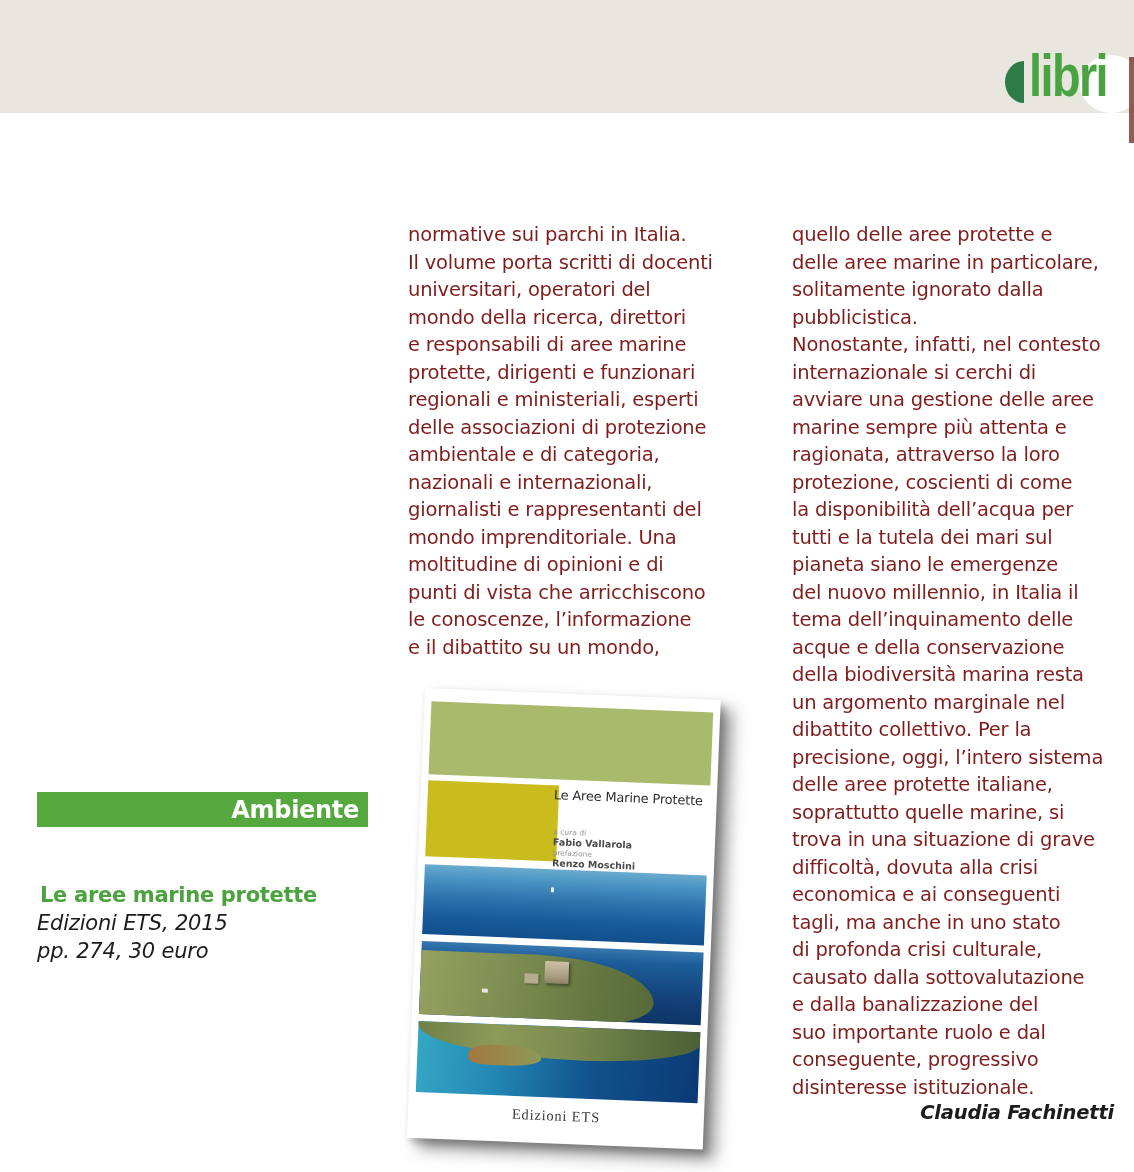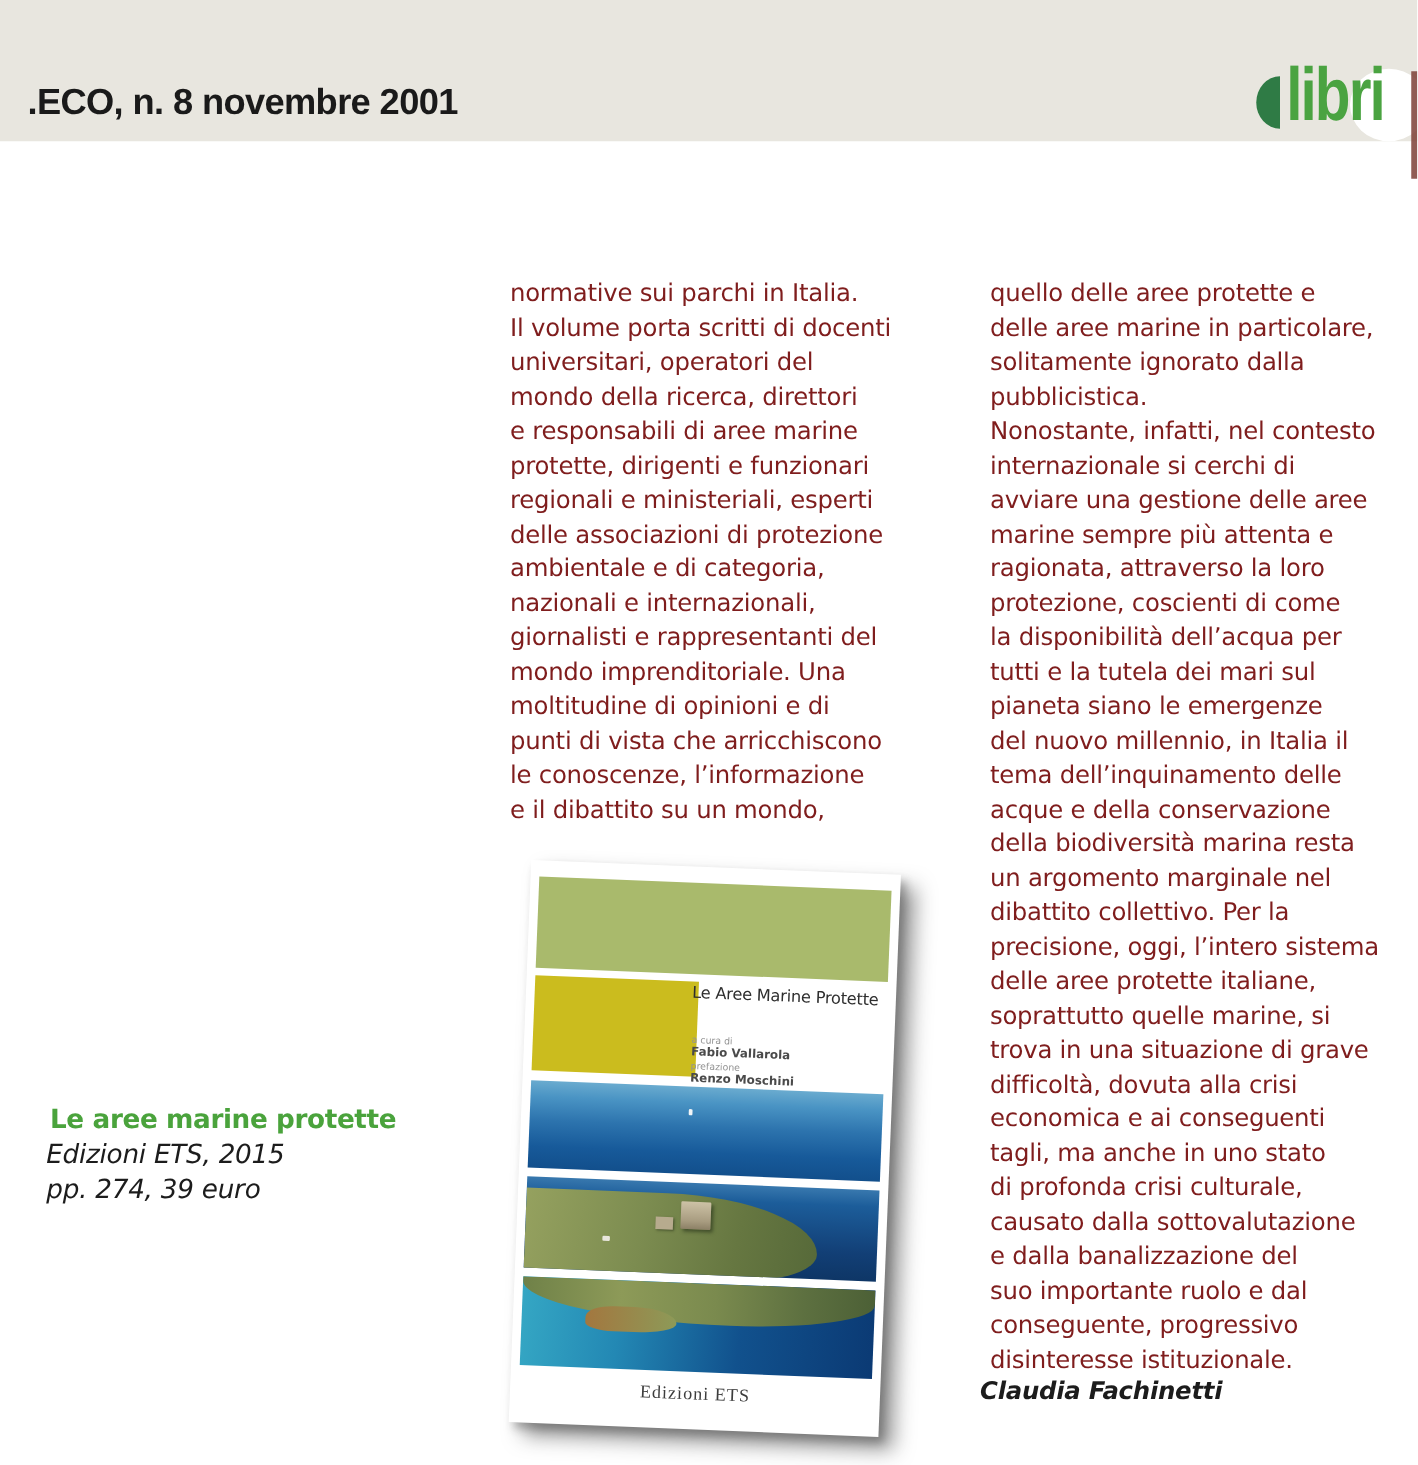--- a/index.html
+++ b/index.html
@@ -38,21 +38,21 @@
   
   .col {
     position:absolute; white-space:pre-line;
     font-size:19.5px; line-height:27.5px; letter-spacing:-0.2px; color:#7f1d1d;
   }
   .col-mid   { left:408px; top:221px; width:372px; }
   .col-right { left:792px; top:221px; width:348px; }
   .col-left-para { left:37px; top:993px; width:360px; }
   .byline {
     position:absolute; left:784px; top:1101px; width:330px;
-    text-align:left; font-style:italic; font-weight:bold;
+    text-align:right; font-style:italic; font-weight:bold;
     font-size:19.5px; letter-spacing:-0.2px;
   }
 
   
   .category-bar {
     position:absolute; left:37px; top:792px; width:331px; height:35px;
     display:flex; align-items:center; justify-content:flex-end;
     padding-right:9px; box-sizing:border-box;
   }
   .category-bar span { color:#ffffff; font-size:24px; font-weight:bold; letter-spacing:-0.3px; }
@@ -107,21 +107,20 @@
     font-family:"Liberation Serif", serif; font-size:14.5px;
     color:#3d3d3d; letter-spacing:0.8px;
   }
 </style>
 </head>
 <body>
 
 <div class="page">
 
   <div class="header-band" style="background-color: rgb(232, 230, 223);">
-    <div class="issue-title">.ECO, n. 8 novembre 2001</div>
     <div class="logo-ellipse"></div>
     <div class="logo-mark" style="background-color: rgb(47, 123, 69);"></div>
     <div class="logo-text" style="color: rgb(74, 163, 65);">libri</div>
     <div class="page-edge" style="background-color: rgb(125, 64, 54);"></div>
   </div>
 
   <div class="col col-mid">normative sui parchi in Italia.
 Il volume porta scritti di docenti
 universitari, operatori del
 mondo della ricerca, direttori
@@ -165,23 +164,26 @@
 economica e ai conseguenti
 tagli, ma anche in uno stato
 di profonda crisi culturale,
 causato dalla sottovalutazione
 e dalla banalizzazione del
 suo importante ruolo e dal
 conseguente, progressivo
 disinteresse istituzionale.</div>
   <div class="byline">Claudia Fachinetti</div>
 
+  <div class="category-bar" style="background-color: rgb(84, 168, 62);">
+    <span>Ambiente</span>
+  </div>
   <div class="book-title" style="color: rgb(74, 163, 60);">Le aree marine protette</div>
   <div class="book-publisher">Edizioni ETS, 2015</div>
-  <div class="book-details">pp. 274, 39 euro</div>
+  <div class="book-details">pp. 274, 30 euro</div>
 
   <div class="cover">
     <div class="cover-band-olive" style="background-color: rgb(169, 186, 108);"></div>
     <div class="cover-block-mustard" style="background-color: rgb(203, 188, 30);"></div>
     <div class="cover-title">Le Aree Marine Protette</div>
     <div class="cover-credit-label cl1">a cura di</div>
     <div class="cover-credit-name cn1">Fabio Vallarola</div>
     <div class="cover-credit-label cl2">prefazione</div>
     <div class="cover-credit-name cn2">Renzo Moschini</div>
 

